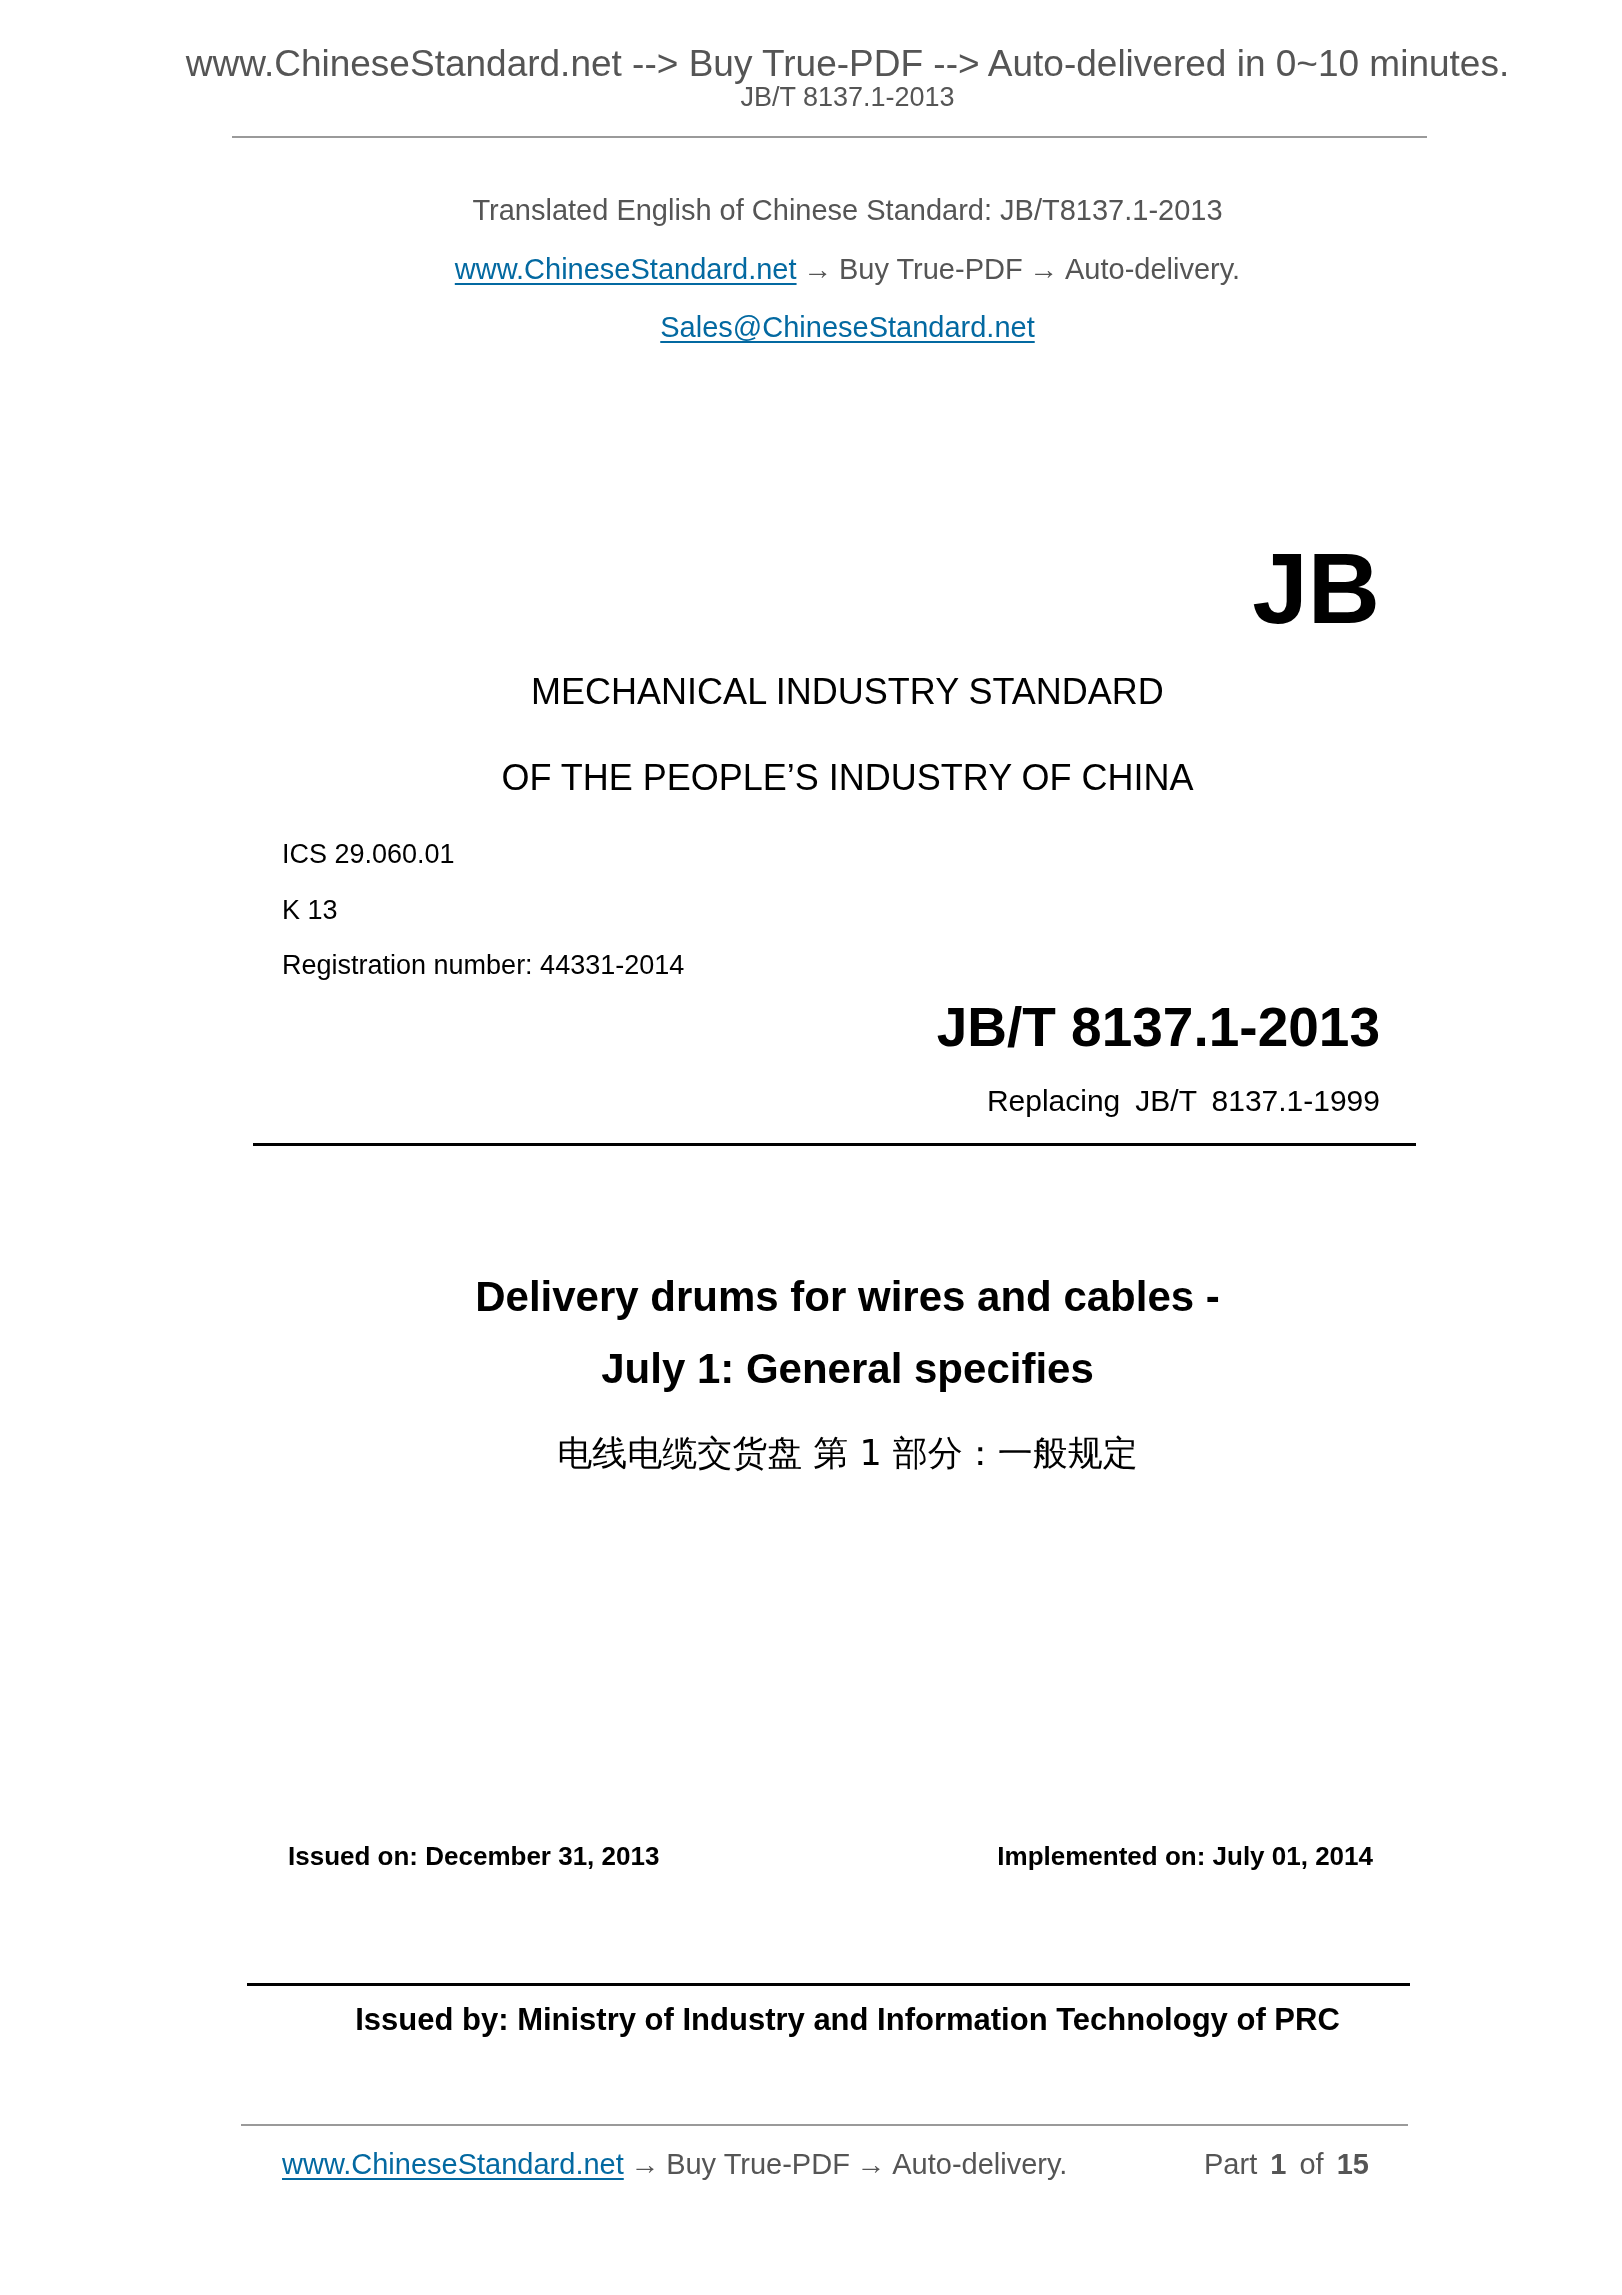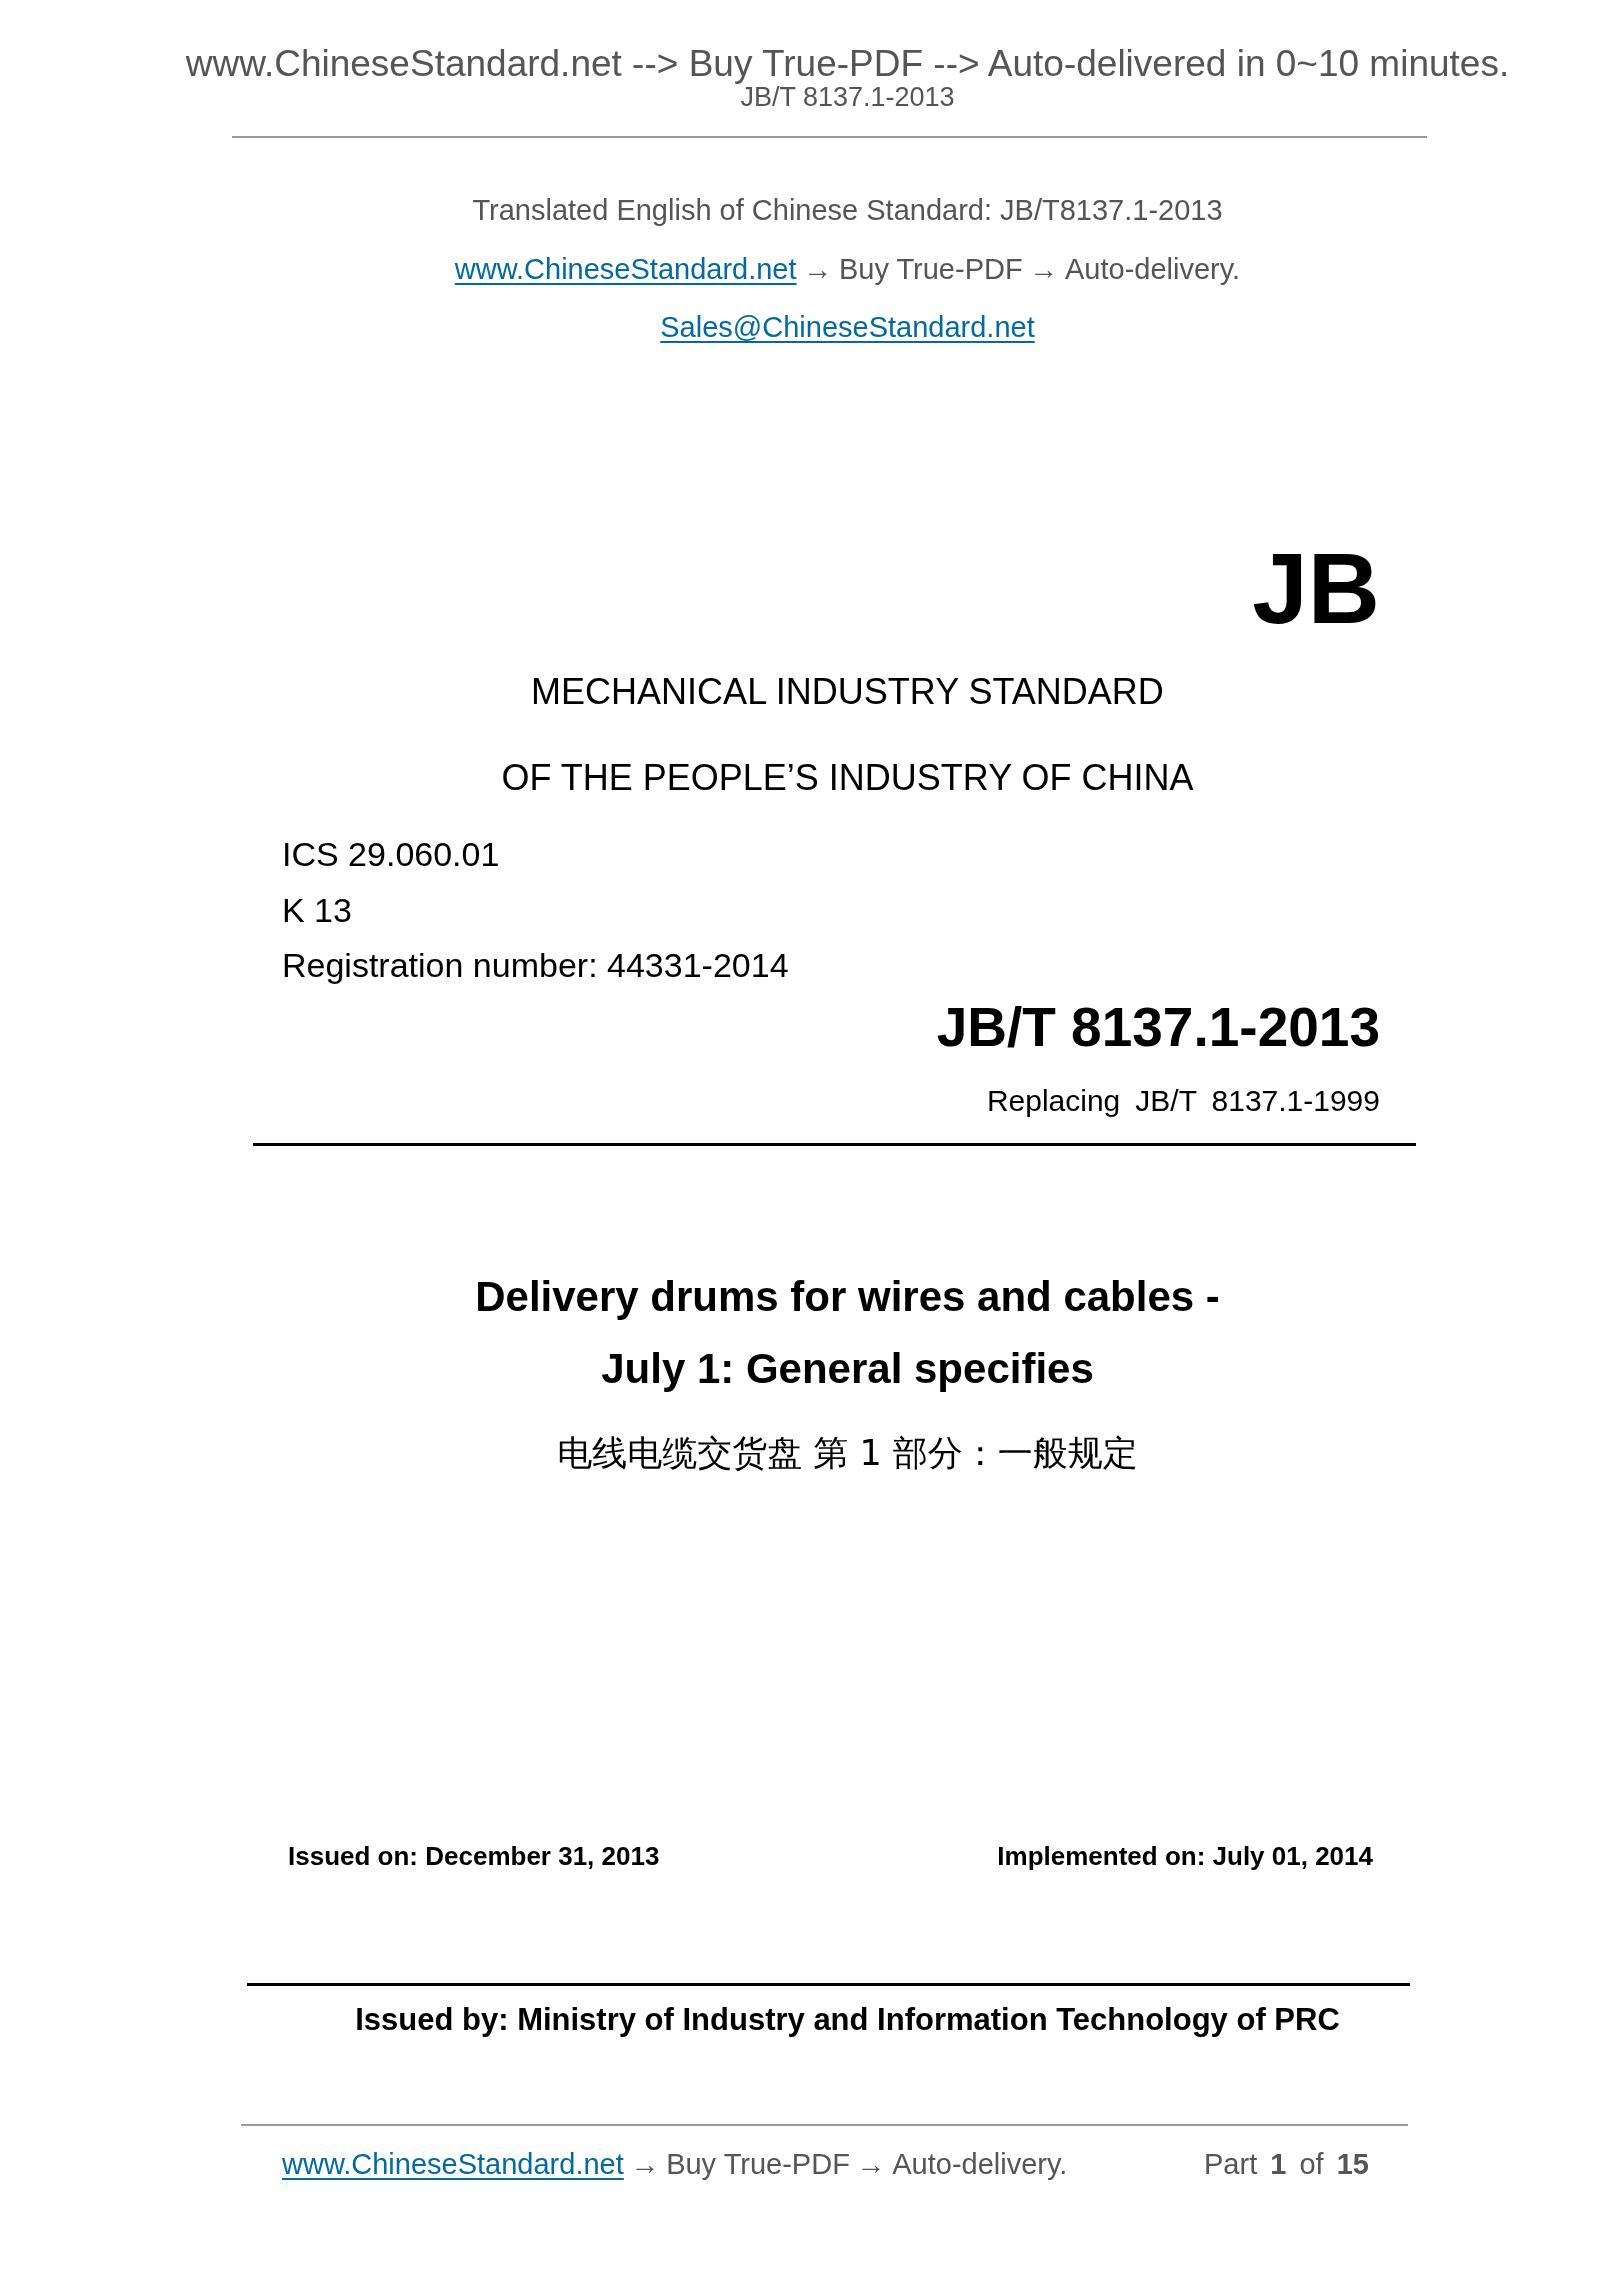--- a/index.html
+++ b/index.html
@@ -12,21 +12,21 @@
   .grey { color: #555555; }
   .top-banner { top: 43px; font-size: 37px; line-height: 42px; }
   .top-code { top: 82px; font-size: 27px; line-height: 30px; }
   .hr-grey { height: 1.7px; background: #9a9a9a; }
   .hr-black { background: #000; }
   .trans { font-size: 29px; line-height: 33px; }
   a.link { color: #0369a1; text-decoration: underline; text-decoration-thickness: 1.7px; text-underline-offset: 4.2px; }
   .arrow { display: inline-block; margin: 0 6.7px; }
   .jb { right: 243px; top: 534px; font-size: 100px; font-weight: bold; line-height: 108px; }
   .mech { font-size: 36px; line-height: 42px; }
-  .meta { left: 246px; font-size: 34px; line-height: 33px; }
+  .meta { left: 246px; font-size: 27px; line-height: 33px; }
   .std-no { right: 243px; top: 996px; font-size: 55px; font-weight: bold; line-height: 63px; }
   .replace { right: 243px; top: 1082px; font-size: 30px; line-height: 37px; word-spacing: 6.7px; }
   .title { font-size: 42px; font-weight: bold; line-height: 50px; }
   .cn { font-size: 35px; line-height: 42px; font-family: "DejaVu Sans", sans-serif; }
   .date { font-size: 26px; font-weight: bold; line-height: 37px; top: 1838px; }
   .issuer { font-size: 31px; font-weight: bold; line-height: 37px; top: 2001px; }
   .footer { top: 2148px; font-size: 29px; line-height: 33px; }
   .pg-num { font-weight: bold; }
 </style>
 </head>

